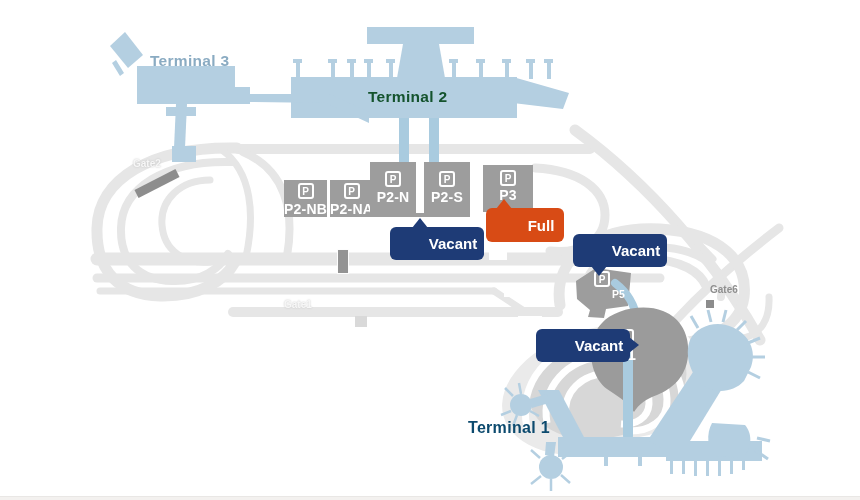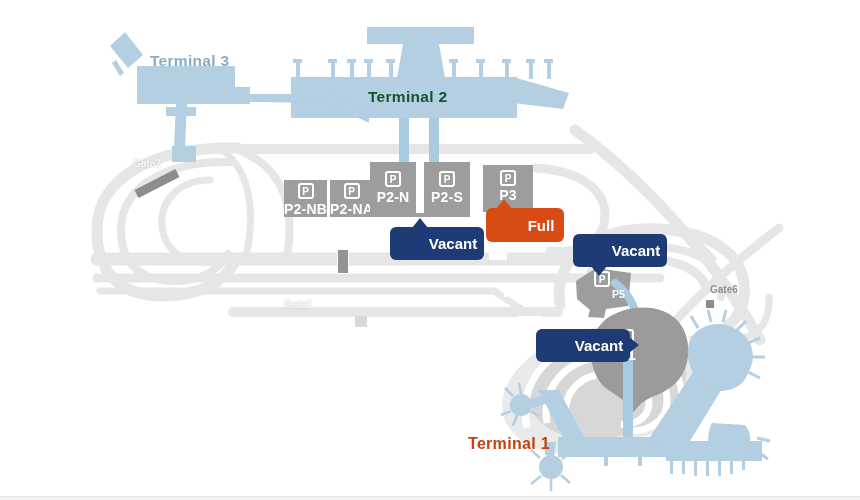--- a/index.html
+++ b/index.html
@@ -4,21 +4,21 @@
 <style>
   html,body{margin:0;padding:0;background:#fff;}
   .stage{position:relative;width:860px;height:500px;background:#fff;overflow:hidden;
          font-family:"Liberation Sans",sans-serif;}
   .stage svg{position:absolute;left:0;top:0;}
 
   
   .t-label{position:absolute;font-weight:bold;font-size:15.5px;letter-spacing:.3px;white-space:nowrap;}
   .t3{left:150px;top:52px;color:#8aabc2;}
   .t2{left:368px;top:88px;color:#14532d;}
-  .t1{left:468px;top:435px;color:#c2410c;font-size:16px;}
+  .t1{left:468px;top:419px;color:#0c4a6e;font-size:16px;}
 
   
   .gate-label{position:absolute;font-weight:bold;font-size:10px;white-space:nowrap;}
   .gate-light{color:#f7f7f7;text-shadow:0 0 2px #bdbdbd;}
   .gate-dark{color:#8f8f8f;}
   .g2-label{left:133px;top:158px;}
   .g1-label{left:284px;top:251px;margin-top:48px;}
   .g6-label{left:710px;top:284px;}
   .g2-bar{position:absolute;left:134px;top:179px;width:46px;height:9px;background:#8d8d8d;transform:rotate(-27deg);}
   .g1-bar{position:absolute;left:337px;top:249px;width:10px;height:23px;background:#939393;border:1px solid #fdfdfd;}

